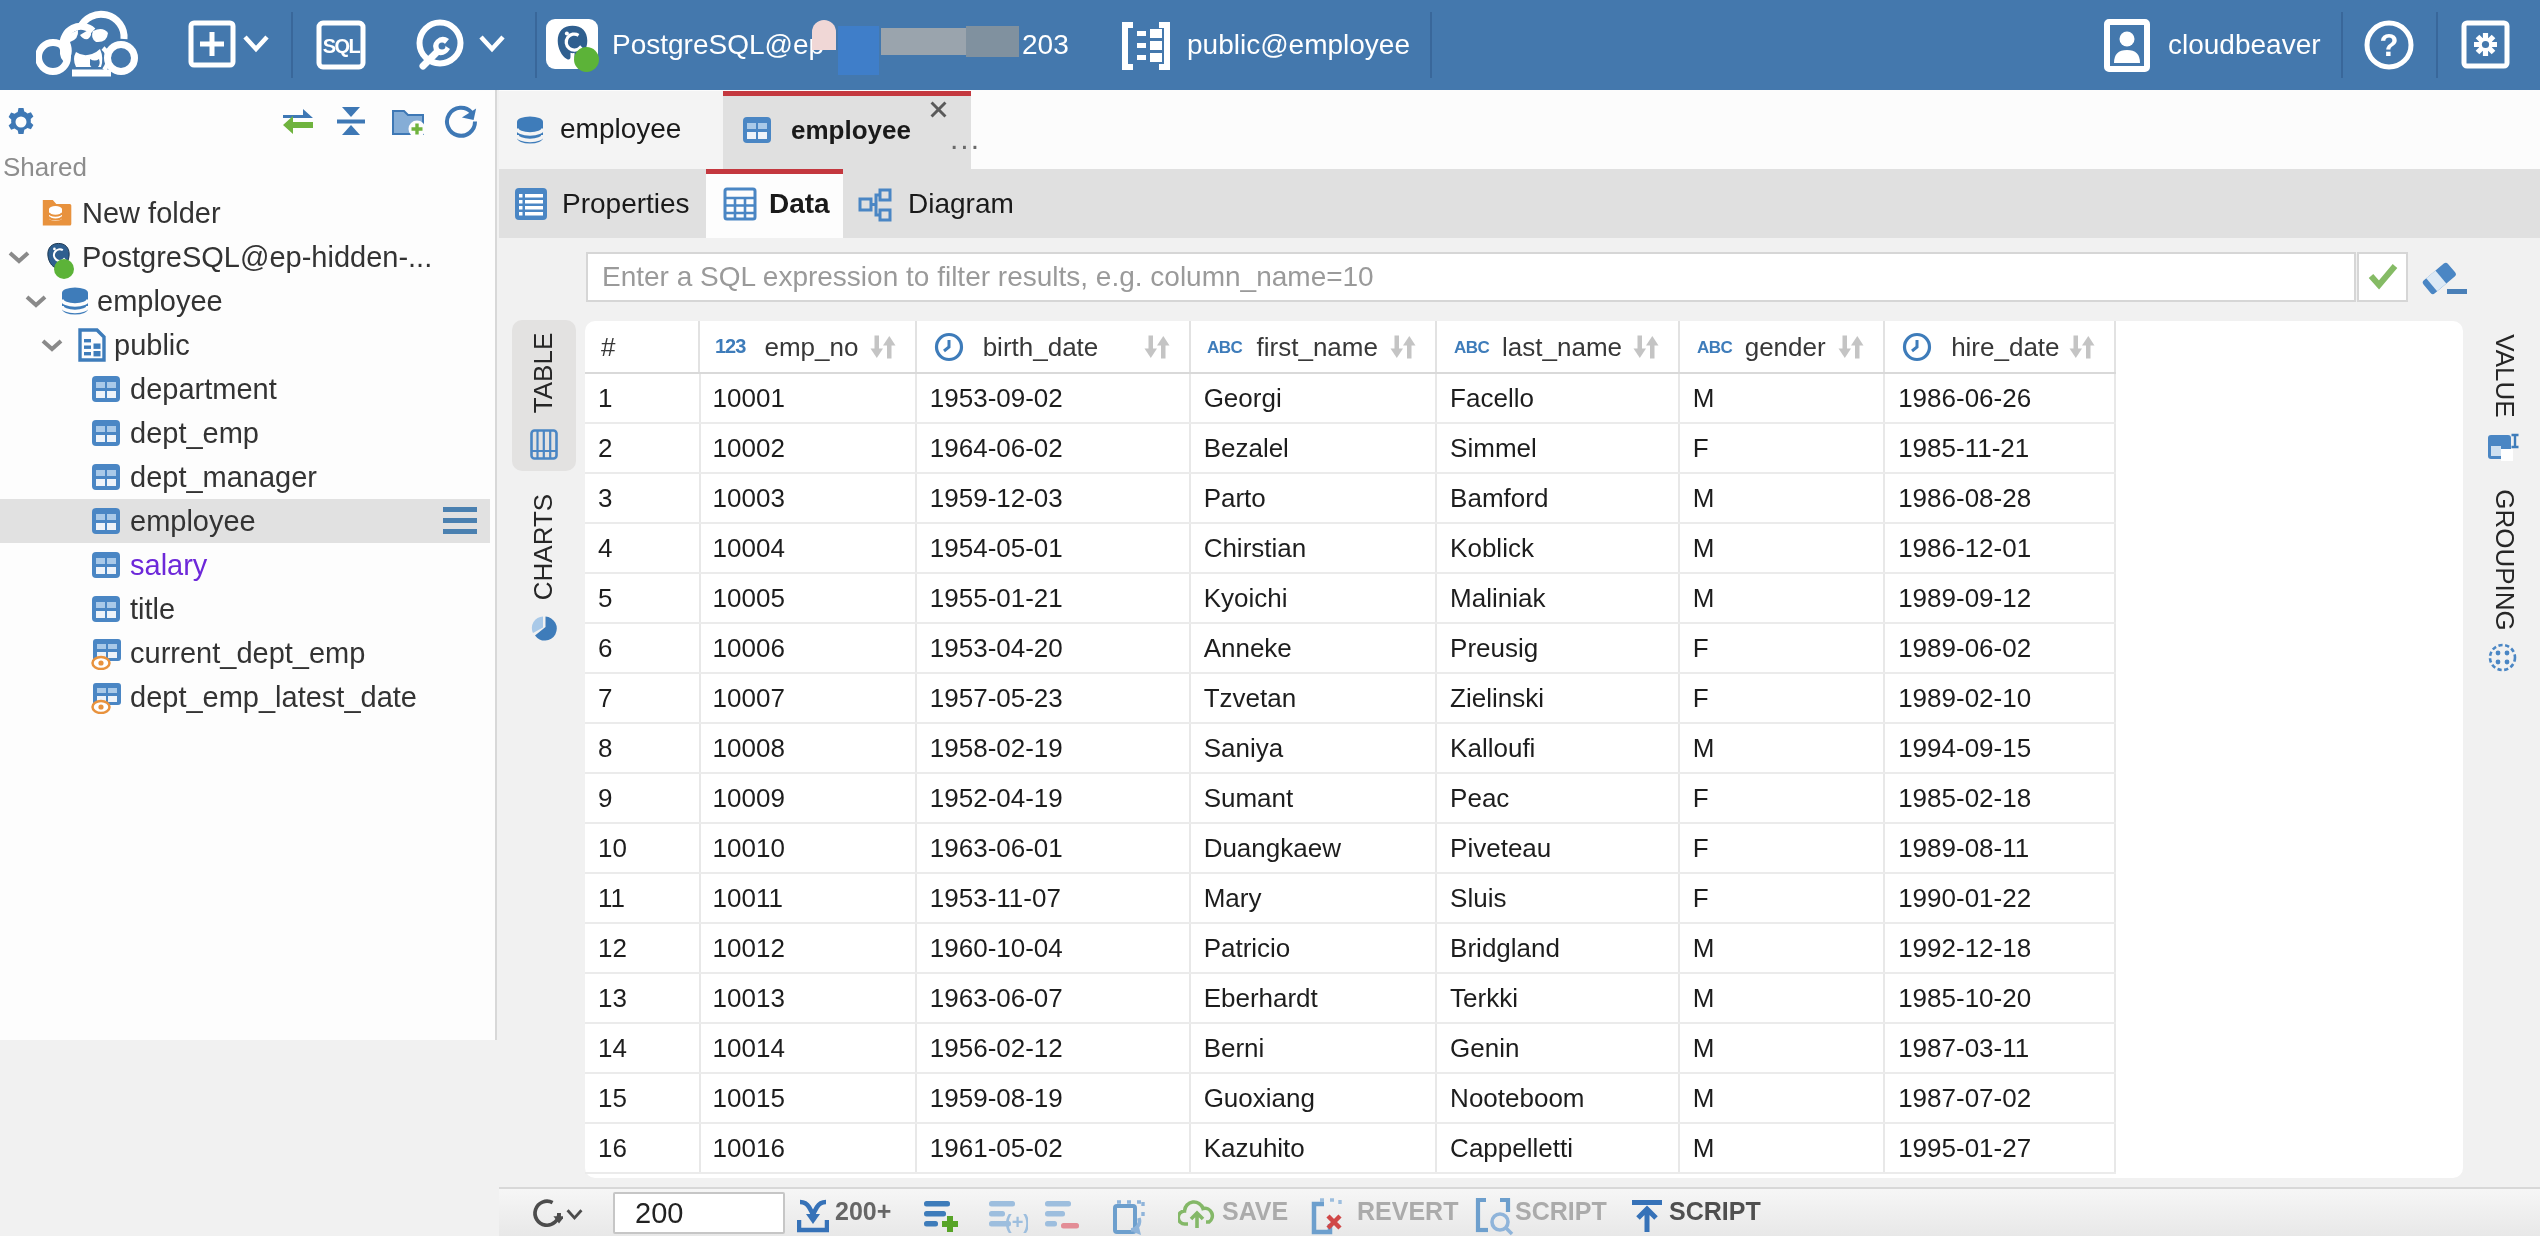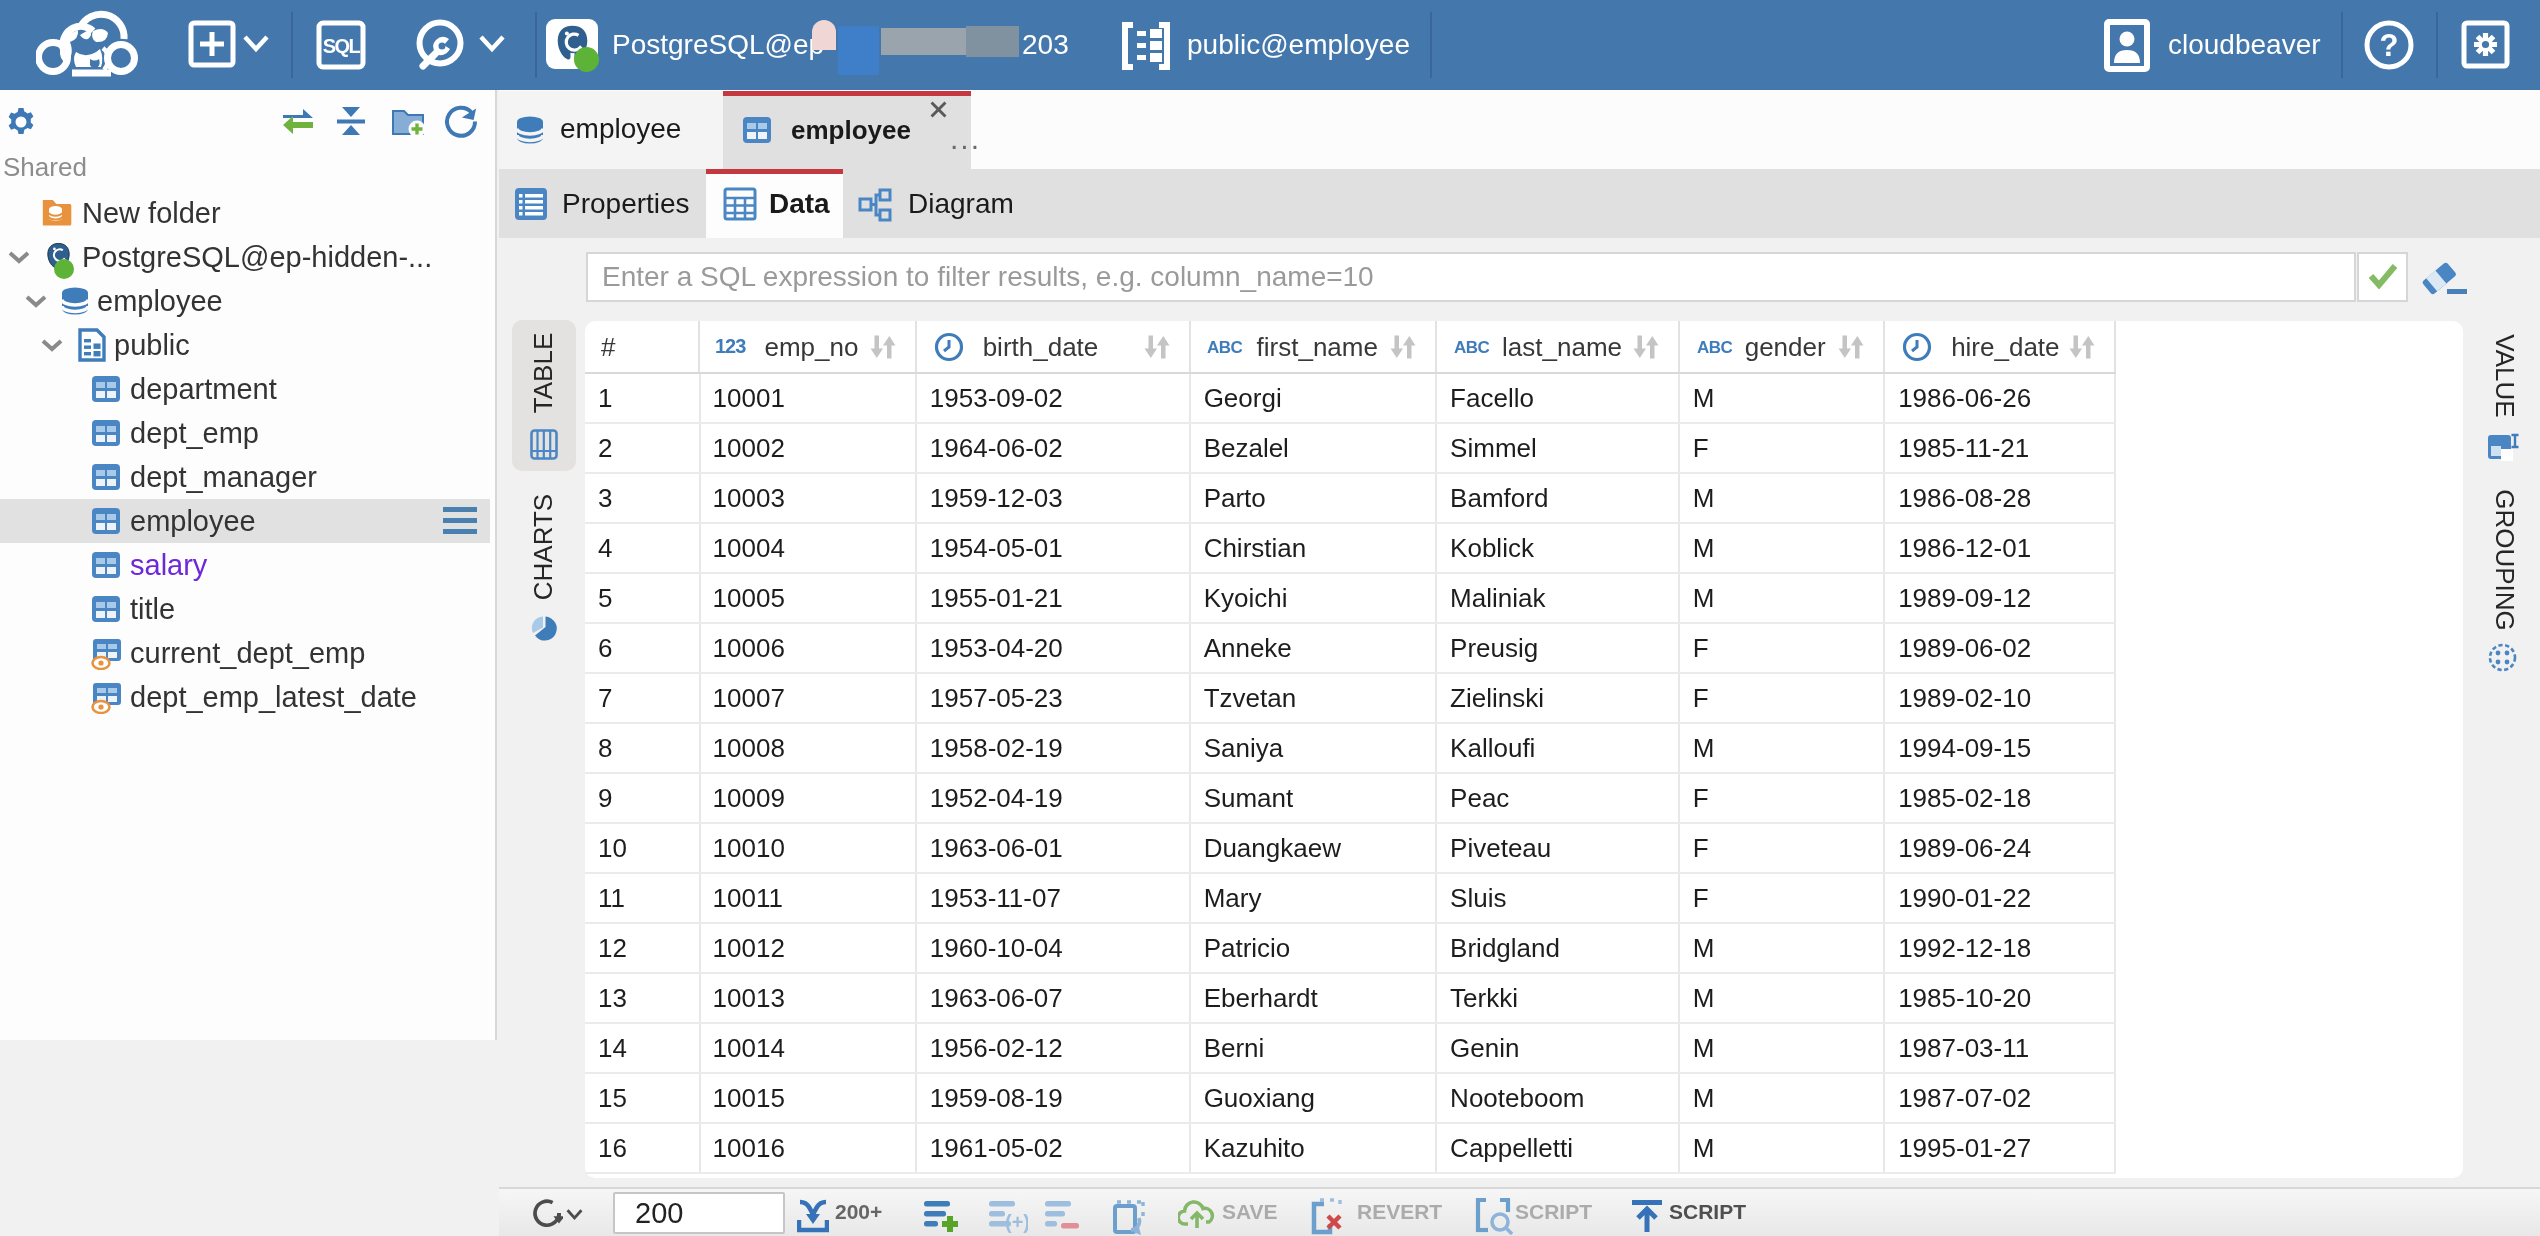--- a/index.html
+++ b/index.html
@@ -36,21 +36,21 @@
 .c6 { width:236px; padding-left:13px; }
 .gh.c0, .gh.c1, .gh.c2, .gh.c3, .gh.c4, .gh.c5, .gh.c6 { padding-left:0; }
 .hlabel { position:absolute; font-size:26px; color:#383838; top:50%; transform:translateY(-50%); white-space:nowrap; }
 .hicon { position:absolute; top:50%; transform:translateY(-50%); }
 .sort { position:absolute; right:18px; top:50%; transform:translateY(-50%); }
 
 .vtext { position:absolute; font-size:26px; color:#262626; white-space:nowrap; letter-spacing:0px; }
 #tablepill { position:absolute; left:512px; top:320px; width:64px; height:151px; background:#e3e2e1; border-radius:10px; }
 
 #bottombar { position:absolute; left:499px; top:1187px; width:2041px; height:49px; background:linear-gradient(#f6f6f6,#e8e8e8); border-top:2px solid #d8d8d8; }
-.bb-txt { position:absolute; font-size:21px; font-weight:bold; color:#ababab; top:1187px; line-height:49px; white-space:nowrap; }
+.bb-txt { position:absolute; font-size:25px; font-weight:bold; color:#ababab; top:1187px; line-height:49px; white-space:nowrap; }
 #status { position:absolute; right:19px; top:1187px; height:49px; line-height:49px; font-size:27px; color:#757575; white-space:nowrap; }
 </style>
 </head>
 <body>
 <div id="app">
 
 <div id="topbar">
   <svg class="abs" style="left:36px;top:8px" width="102" height="70" viewBox="0 0 102 70">
     <g fill="none" stroke="#fff" stroke-width="7">
       <circle cx="17" cy="49" r="14.5"></circle>
@@ -518,21 +518,21 @@
           <div class="c5">F</div>
           <div class="c6">1985-02-18</div>
         </div>
 <div class="gr">
           <div class="c0">10</div>
           <div class="c1">10010</div>
           <div class="c2">1963-06-01</div>
           <div class="c3">Duangkaew</div>
           <div class="c4">Piveteau</div>
           <div class="c5">F</div>
-          <div class="c6">1989-06-24</div>
+          <div class="c6">1989-08-11</div>
         </div>
 <div class="gr">
           <div class="c0">11</div>
           <div class="c1">10011</div>
           <div class="c2">1953-11-07</div>
           <div class="c3">Mary</div>
           <div class="c4">Sluis</div>
           <div class="c5">F</div>
           <div class="c6">1990-01-22</div>
         </div>

